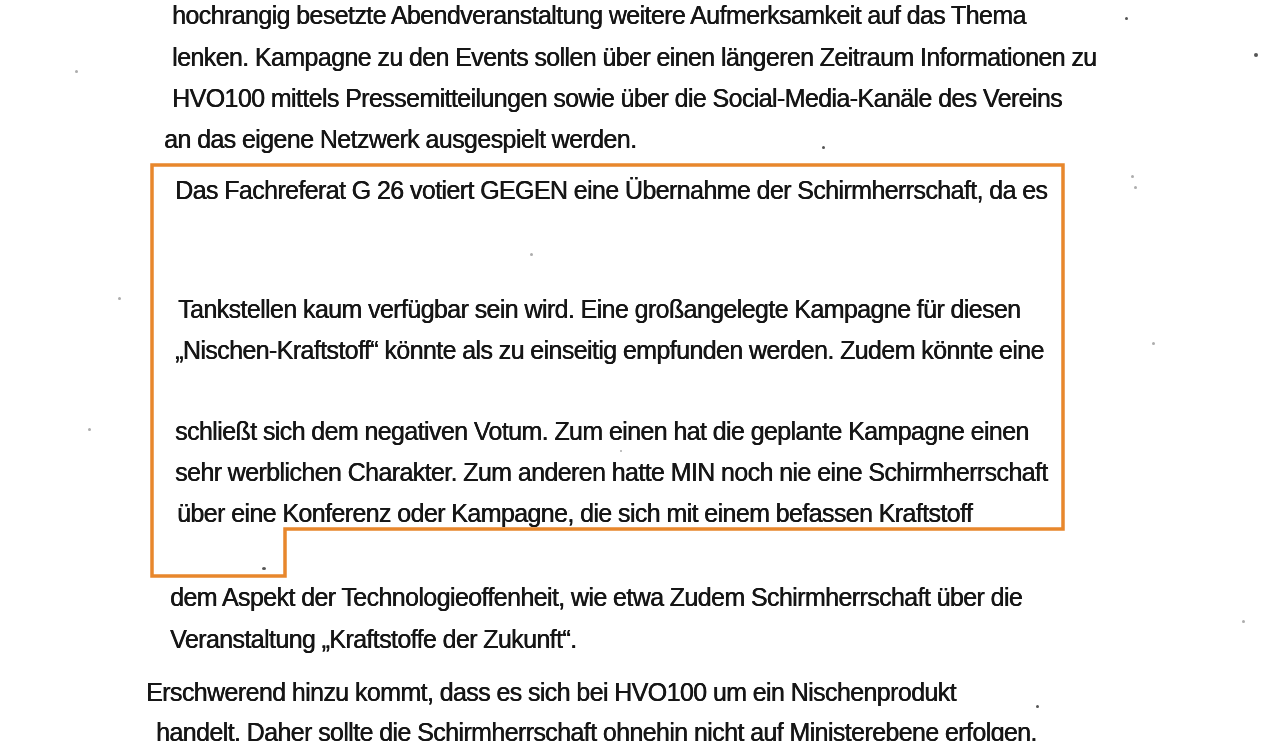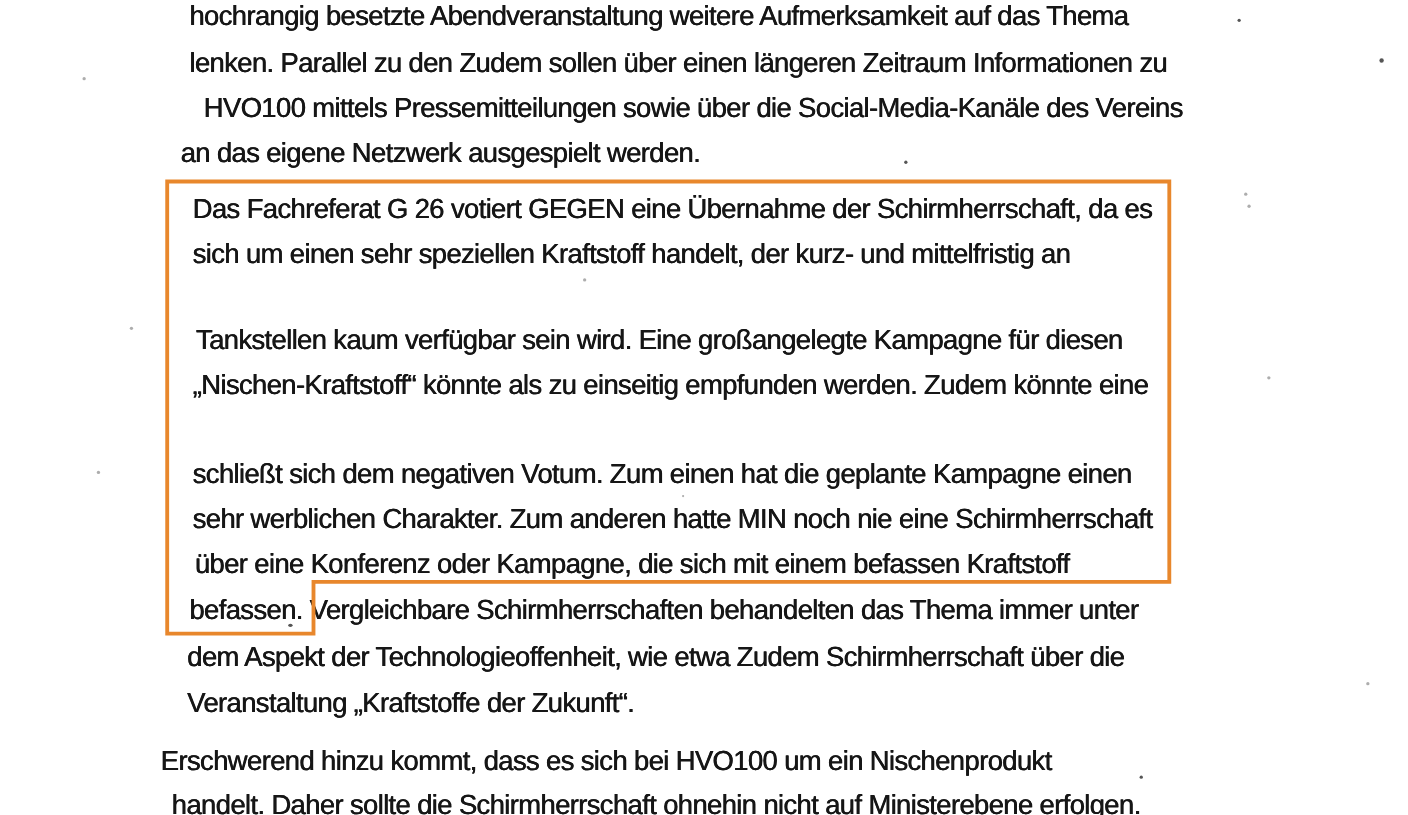--- a/index.html
+++ b/index.html
@@ -39,33 +39,31 @@
     opacity: 0.55;
   }
   .speck.dark { background: #2a2a2a; opacity: 0.8; }
 </style>
 </head>
 <body>
 
 <div class="page">
 
   <div class="line" style="left:172px; top:1px">hochrangig besetzte Abendveranstaltung weitere Aufmerksamkeit auf das Thema</div>
-  <div class="line" style="left:172px; top:43px">lenken. Parallel zu den Zudem sollen über einen längeren Zeitraum Informationen zu</div>
-  <div class="line" style="left:185px; top:84px">HVO100 mittels Pressemitteilungen sowie über die Social-Media-Kanäle des Vereins</div>
+  <div class="line" style="left:172px; top:43px">lenken. Kampagne zu den Events sollen über einen längeren Zeitraum Informationen zu</div>
+  <div class="line" style="left:172px; top:84px">HVO100 mittels Pressemitteilungen sowie über die Social-Media-Kanäle des Vereins</div>
   <div class="line" style="left:164px; top:125px">an das eigene Netzwerk ausgespielt werden.</div>
 
   <div class="line" style="left:175px; top:176px">Das Fachreferat G 26 votiert GEGEN eine Übernahme der Schirmherrschaft, da es</div>
-  <div class="line" style="left:175px; top:217px">sich um einen sehr speziellen Kraftstoff handelt, der kurz- und mittelfristig an</div>
 
   <div class="line" style="left:175px; top:336px">„Nischen-Kraftstoff“ könnte als zu einseitig empfunden werden. Zudem könnte eine</div>
   <div class="line" style="left:178px; top:295px">Tankstellen kaum verfügbar sein wird. Eine großangelegte Kampagne für diesen</div>
   <div class="line" style="left:175px; top:417px">schließt sich dem negativen Votum. Zum einen hat die geplante Kampagne einen</div>
   <div class="line" style="left:175px; top:458px">sehr werblichen Charakter. Zum anderen hatte MIN noch nie eine Schirmherrschaft</div>
   <div class="line" style="left:177px; top:499px">über eine Konferenz oder Kampagne, die sich mit einem befassen Kraftstoff</div>
-  <div class="line" style="left:172px; top:541px">befassen. Vergleichbare Schirmherrschaften behandelten das Thema immer unter</div>
   <div class="line" style="left:170px; top:583px">dem Aspekt der Technologieoffenheit, wie etwa Zudem Schirmherrschaft über die</div>
   <div class="line" style="left:170px; top:625px">Veranstaltung „Kraftstoffe der Zukunft“.</div>
 
   <div class="line" style="left:146px; top:678px">Erschwerend hinzu kommt, dass es sich bei HVO100 um ein Nischenprodukt</div>
   <div class="line" style="left:156px; top:718px">handelt. Daher sollte die Schirmherrschaft ohnehin nicht auf Ministerebene erfolgen.</div>
 
   <svg class="annotation-svg" viewBox="0 0 1280 741" xmlns="http://www.w3.org/2000/svg">
     <polygon points="152,165 1063,165 1063,529 285,529 285,576 152,576" fill="none" stroke-width="3.5" stroke-linejoin="miter" stroke="#e8872c"></polygon>
   </svg>
 

